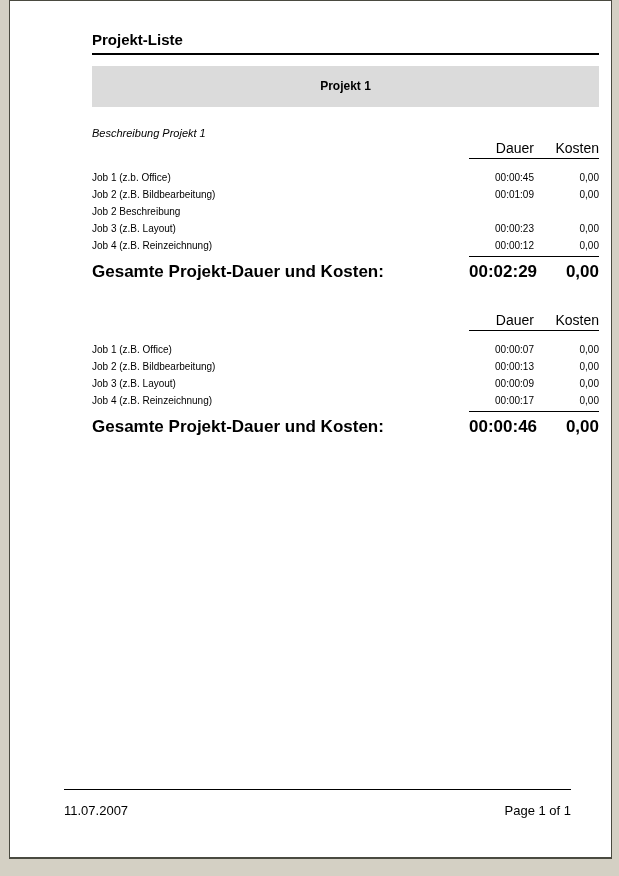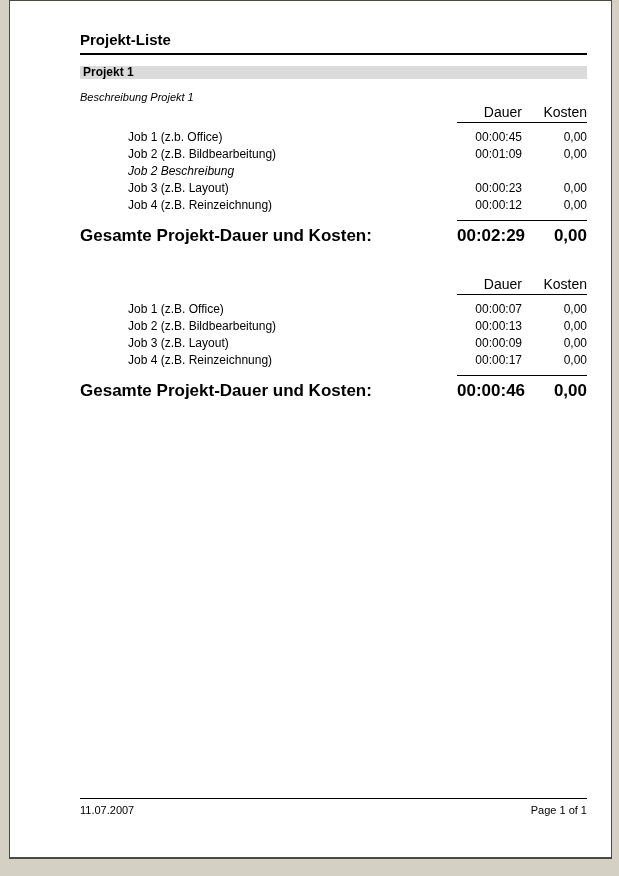--- a/index.html
+++ b/index.html
@@ -20,44 +20,45 @@
     left: 9px;
     top: 0;
     width: 601px;
     height: 856px;
     background: var(--page-bg, #ffffff);
     border: 1px solid #4a4a40;
     border-bottom-width: 2px;
   }
   .content {
     position: absolute;
-    left: 70px;
+    left: 82px;
     top: 0;
     width: 507px;
   }
   .report-title {
     padding: 30px 0 5px 0;
     font-size: 15px;
     font-weight: bold;
     border-bottom: 2px solid var(--rule, #000);
   }
   .sections { margin-top: 11px; }
   .section + .section { margin-top: 36px; }
   .section-header {
     background: var(--bar, #dbdbdb);
     font-size: 12px;
     font-weight: bold;
     line-height: 13px;
-    padding: 0 3px;
+    padding: 14px 3px;
+    text-align: center;
   }
   .section-desc {
     font-style: italic;
     font-size: 11px;
     line-height: 13px;
-    margin-top: 12px;
+    margin-top: 20px;
   }
   .cols {
     display: flex;
     font-size: 14px;
     line-height: 13px;
     margin-top: 8px;
   }
   .section-desc + .cols { margin-top: 2px; }
   .label { flex: 1; }
   .cell {
@@ -66,49 +67,48 @@
   }
   .cols-rule {
     width: 130px;
     margin-left: auto;
     border-top: 1px solid var(--rule, #000);
     margin-top: 3px;
   }
   .rows { margin-top: 7px; }
   .row {
     display: flex;
-    align-items: flex-start;
+    align-items: flex-end;
     height: 17px;
-    font-size: 12px;
-    margin-left: 48px;
-  }
-  .row.note { font-style: italic; }
+    font-size: 10px;
+  }
+  .row.note { }
   .total-rule {
     width: 130px;
     margin-left: auto;
     border-top: 1px solid var(--rule, #000);
     margin-top: 5px;
   }
   .total {
     display: flex;
     font-size: 17px;
     font-weight: bold;
     margin-top: 8px;
     line-height: 13px;
   }
   .footer {
     position: absolute;
-    left: 70px;
+    left: 54px;
     width: 507px;
     bottom: 40px;
     border-top: 1px solid var(--rule, #000);
-    padding-top: 5px;
+    padding-top: 14px;
     display: flex;
     justify-content: space-between;
-    font-size: 11px;
+    font-size: 13px;
     line-height: 13px;
   }
 </style>
 </head>
 <body>
 
 <div class="page">
   <div class="content">
     <div class="report-title">Projekt-Liste</div>
     <div class="sections">

